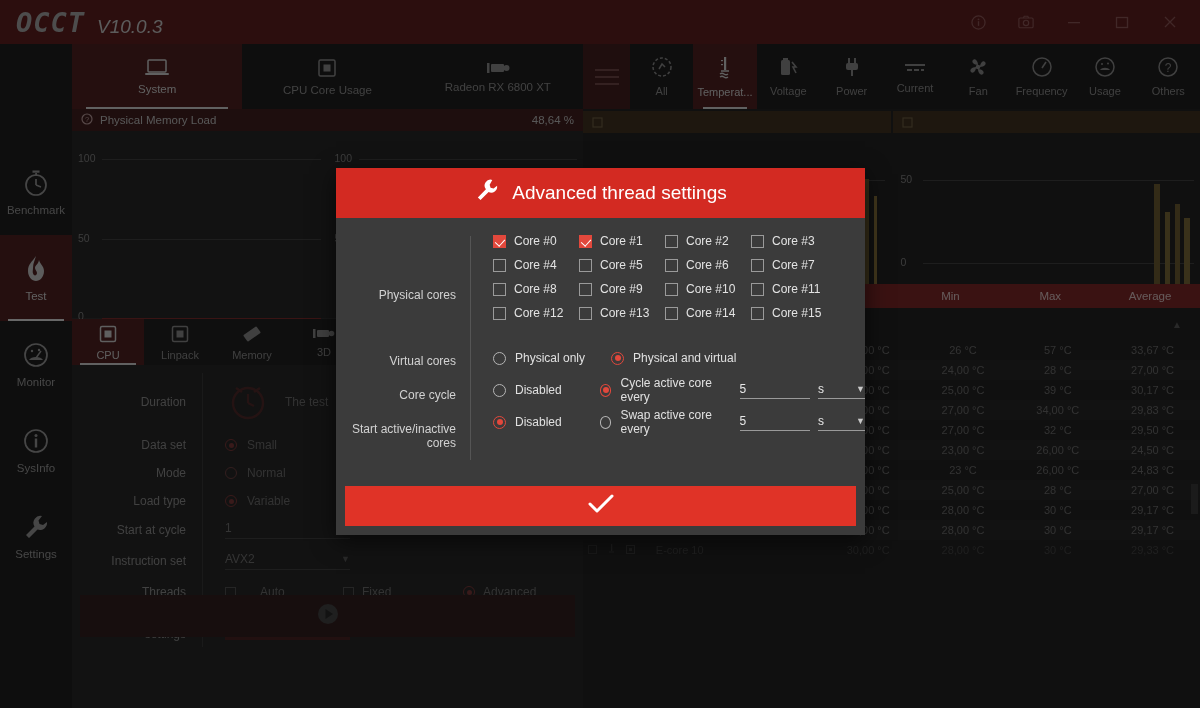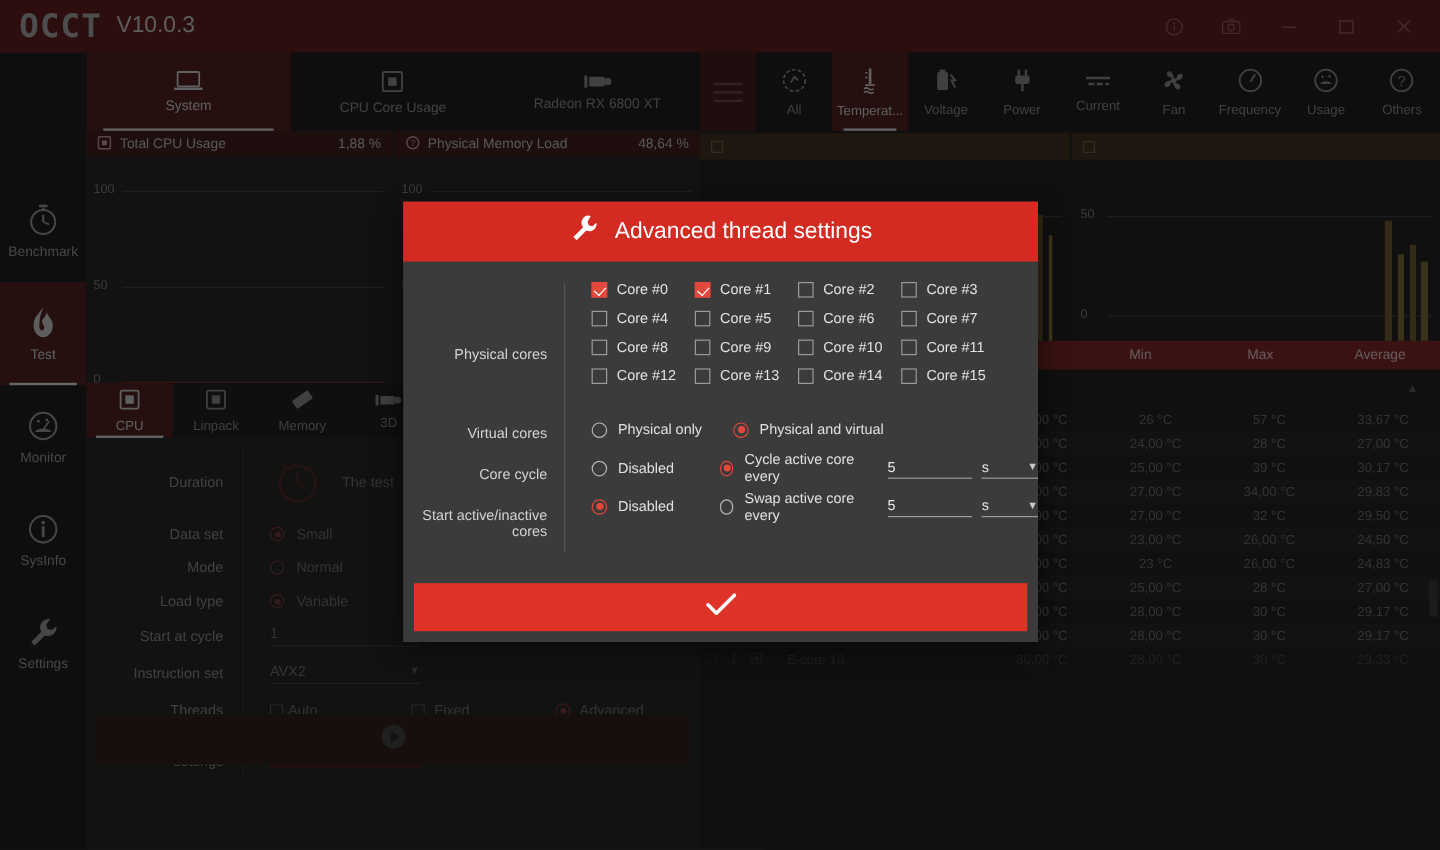--- a/index.html
+++ b/index.html
@@ -9,21 +9,21 @@
     font-family: "Liberation Sans", sans-serif;
     color: #cfcfcf;
   }
   .app { position: relative; width: 1200px; height: 708px; background: #1d1d1d; }
 
   
   .titlebar {
     position: absolute; left: 0; top: 0; width: 1200px; height: 44px;
     background: #5c1414; display: flex; align-items: center;
   }
-  .logo-wrap { display: flex; align-items: center; gap: 12px; padding-left: 16px; }
+  .logo-wrap { display: flex; align-items: flex-end; gap: 12px; padding-left: 16px; font-style: italic; }
   .logo {
     font-family: "DejaVu Sans Mono", monospace; font-weight: bold;
     font-size: 27px; letter-spacing: 1px; color: #a9a9a9;
   }
   .version { font-size: 19px; color: #cdcdcd; }
   .wctrls { margin-left: auto; display: flex; align-items: center; gap: 8px; padding-right: 10px; }
   .wbtn {
     width: 40px; height: 32px; display: flex; align-items: center; justify-content: center;
     color: #8d5252; font-size: 15px;
   }
@@ -307,30 +307,20 @@
               <rect x="2" y="3" width="2.5" height="10" fill="#8e8e8e"></rect>
               <rect x="6" y="4" width="13" height="8" rx="1" fill="#8e8e8e"></rect>
               <circle cx="21.5" cy="8" r="3" fill="#8e8e8e"></circle>
             </svg>
         </span>
         <span>Radeon RX 6800 XT</span>
       </div>
     </div>
 
     <div class="meters">
-      <div class="meter">
-        <span>
-          <svg width="12" height="12" viewBox="0 0 12 12">
-              <rect x="1" y="1" width="10" height="10" rx="1" fill="none" stroke="#c2a0a0" stroke-width="1.2"></rect>
-              <rect x="4" y="4" width="4" height="4" fill="#c2a0a0"></rect>
-            </svg>
-        </span>
-        <span>Total CPU Usage</span>
-        <span class="mval">1,88 %</span>
-      </div>
       <div class="meter">
         <span>
           <svg width="12" height="12" viewBox="0 0 12 12">
               <circle cx="6" cy="6" r="5" fill="none" stroke="#c2a0a0" stroke-width="1.2"></circle>
               <text x="6" y="9" font-size="7.5" fill="#c2a0a0" text-anchor="middle" font-family="Liberation Sans">?</text>
             </svg>
         </span>
         <span>Physical Memory Load</span>
         <span class="mval">48,64 %</span>
       </div>
@@ -445,21 +435,21 @@
             <span>AVX2</span>
             <span class="caret">▼</span>
           </div>
         </div>
       </div>
 
       <div class="frow" style="min-height:30px">
         <div class="flabel">Threads</div>
         <div class="fsep"></div>
         <div class="fval" style="gap:0">
-          <span style="display:flex;align-items:center;gap:4px;width:118px">
+          <span style="display:flex;align-items:center;gap:24px;width:118px">
             <span class="chk-s"></span>
             <span>Auto</span>
           </span>
           <span style="display:flex;align-items:center;gap:8px;width:120px">
             <span class="chk-s"></span>
             <span>Fixed</span>
           </span>
           <span style="display:flex;align-items:center;gap:8px">
             <span class="radio-s on"></span>
             <span>Advanced</span>

